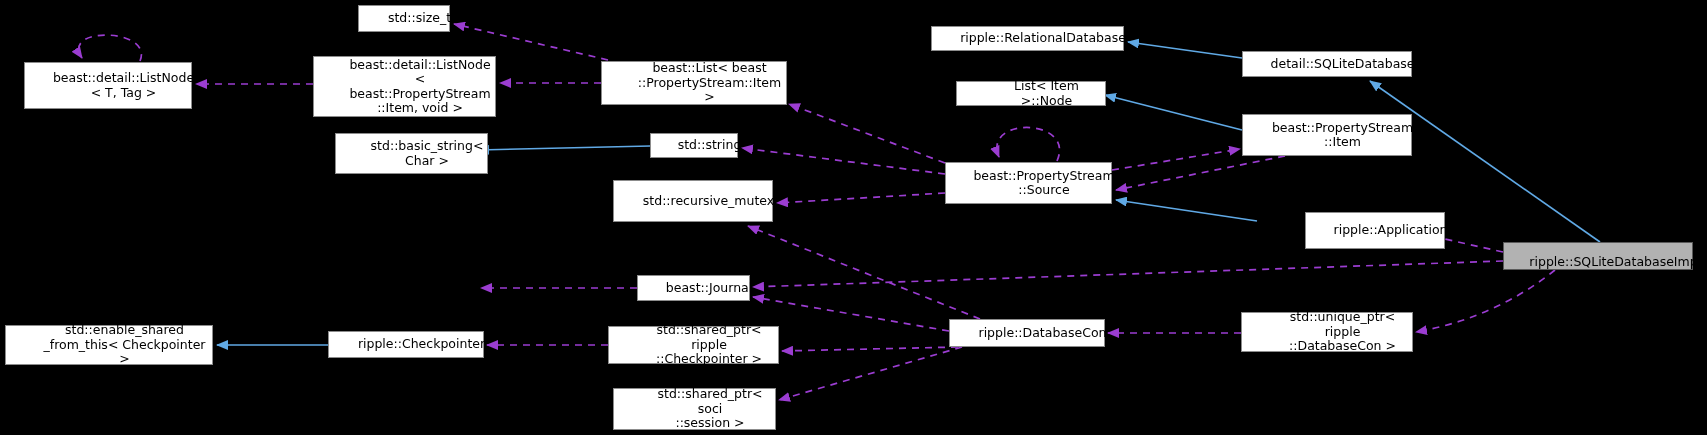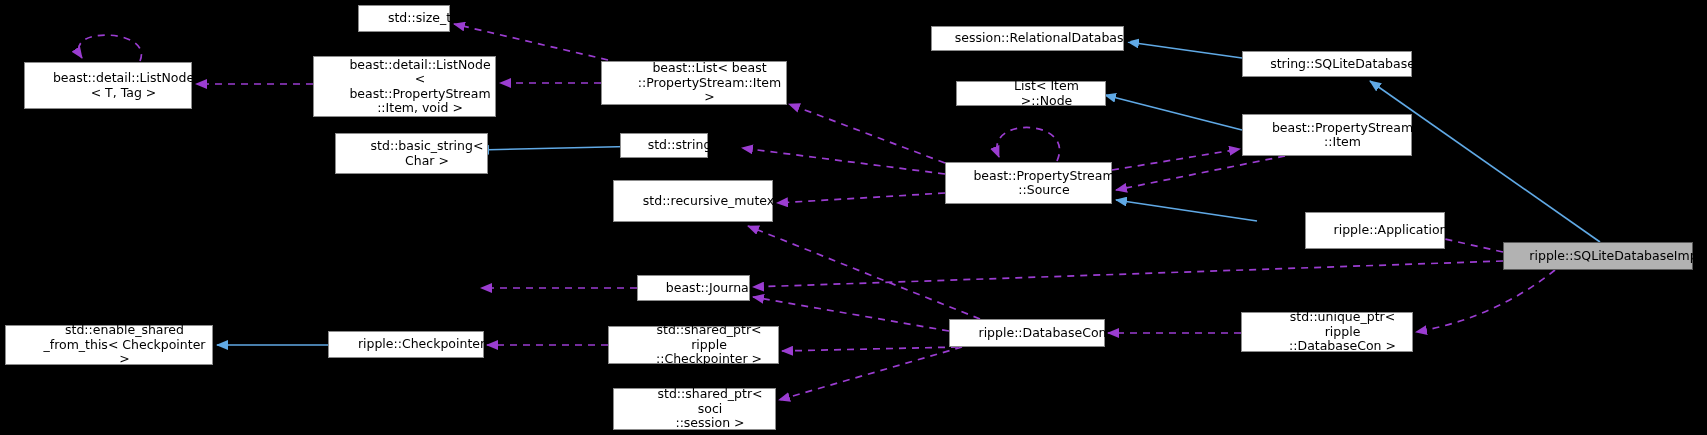--- a/index.html
+++ b/index.html
@@ -20,20 +20,21 @@
     background:var(--node-bg,#fff);
     border:1.4px solid var(--node-border,#8c8c8c);
     color:var(--text,#000);
     display:flex;align-items:center;justify-content:center;
     text-align:center;font-size:12.5px;line-height:14.5px;
     white-space:pre-line;cursor:pointer;padding-left:31px;
   }
   .node.main{
     background:var(--main-node-bg,#b2b2b2);
     border-color:var(--main-node-border,#5a5a5a);
+    align-items:flex-end;
   }
 </style>
 </head>
 <body>
 
 <div id="canvas">
 
   <svg id="edges" viewBox="0 0 1707 435" xmlns="http://www.w3.org/2000/svg">
     <defs>
       <marker id="ma-p" markerUnits="userSpaceOnUse" markerWidth="12" markerHeight="10" refX="11" refY="5" orient="auto">
@@ -74,28 +75,28 @@
   </svg>
 
   <div class="node" style="left:358px;top:5px;width:92px;height:27px"><span>std::size_t</span></div>
   <div class="node" style="left:24px;top:62px;width:168px;height:47px"><span>beast::detail::ListNode
 &lt; T, Tag &gt;</span></div>
   <div class="node" style="left:313px;top:56px;width:183px;height:61px"><span>beast::detail::ListNode
 &lt; beast::PropertyStream
 ::Item, void &gt;</span></div>
   <div class="node" style="left:601px;top:61px;width:186px;height:44px"><span>beast::List&lt; beast
 ::PropertyStream::Item &gt;</span></div>
-  <div class="node" style="left:931px;top:26px;width:193px;height:25px"><span>session::RelationalDatabase</span></div>
-  <div class="node" style="left:1242px;top:51px;width:170px;height:26px"><span>string::SQLiteDatabase</span></div>
+  <div class="node" style="left:931px;top:26px;width:193px;height:25px"><span>ripple::RelationalDatabase</span></div>
+  <div class="node" style="left:1242px;top:51px;width:170px;height:26px"><span>detail::SQLiteDatabase</span></div>
   <div class="node" style="left:956px;top:81px;width:150px;height:25px"><span>List&lt; Item &gt;::Node</span></div>
   <div class="node" style="left:1242px;top:114px;width:170px;height:42px"><span>beast::PropertyStream
 ::Item</span></div>
   <div class="node" style="left:335px;top:133px;width:153px;height:41px"><span>std::basic_string&lt;
 Char &gt;</span></div>
-  <div class="node" style="left:620px;top:133px;width:88px;height:25px"><span>std::string</span></div>
+  <div class="node" style="left:650px;top:133px;width:88px;height:25px"><span>std::string</span></div>
   <div class="node" style="left:613px;top:180px;width:160px;height:42px"><span>std::recursive_mutex</span></div>
   <div class="node" style="left:945px;top:162px;width:167px;height:42px"><span>beast::PropertyStream
 ::Source</span></div>
   <div class="node" style="left:1305px;top:212px;width:140px;height:37px"><span>ripple::Application</span></div>
   <div class="node main" style="left:1503px;top:242px;width:190px;height:28px"><span>ripple::SQLiteDatabaseImp</span></div>
   <div class="node" style="left:637px;top:275px;width:113px;height:26px"><span>beast::Journal</span></div>
   <div class="node" style="left:328px;top:331px;width:156px;height:27px"><span>ripple::Checkpointer</span></div>
   <div class="node" style="left:5px;top:325px;width:208px;height:40px"><span>std::enable_shared
 _from_this&lt; Checkpointer &gt;</span></div>
   <div class="node" style="left:608px;top:326px;width:171px;height:38px"><span>std::shared_ptr&lt; ripple

